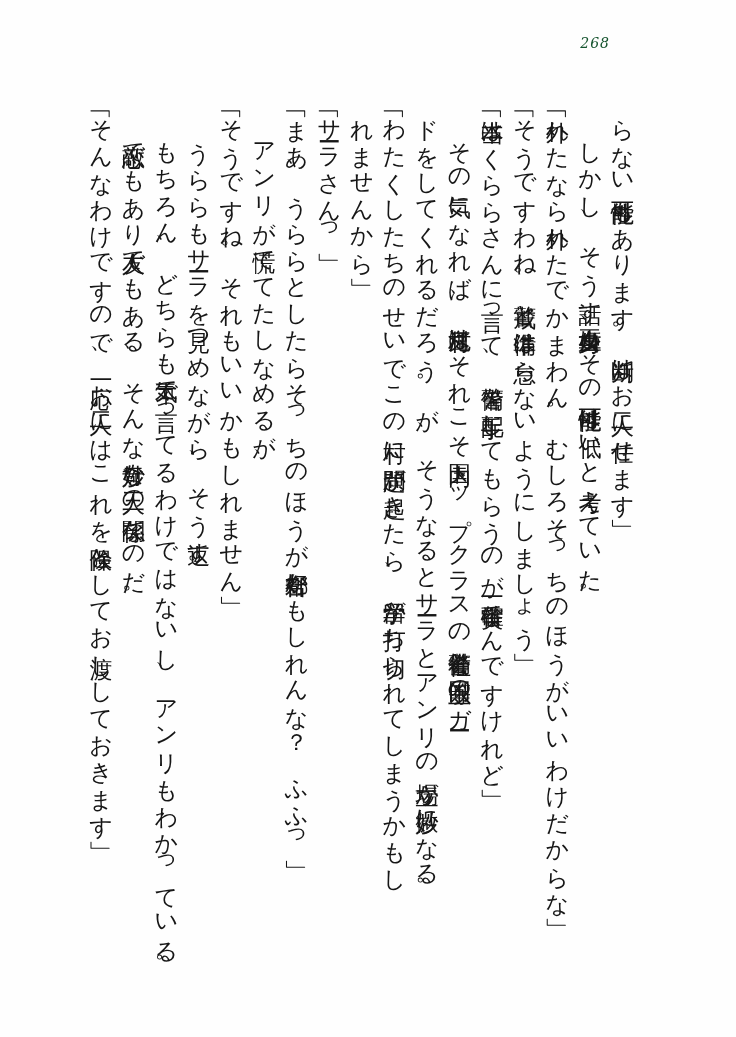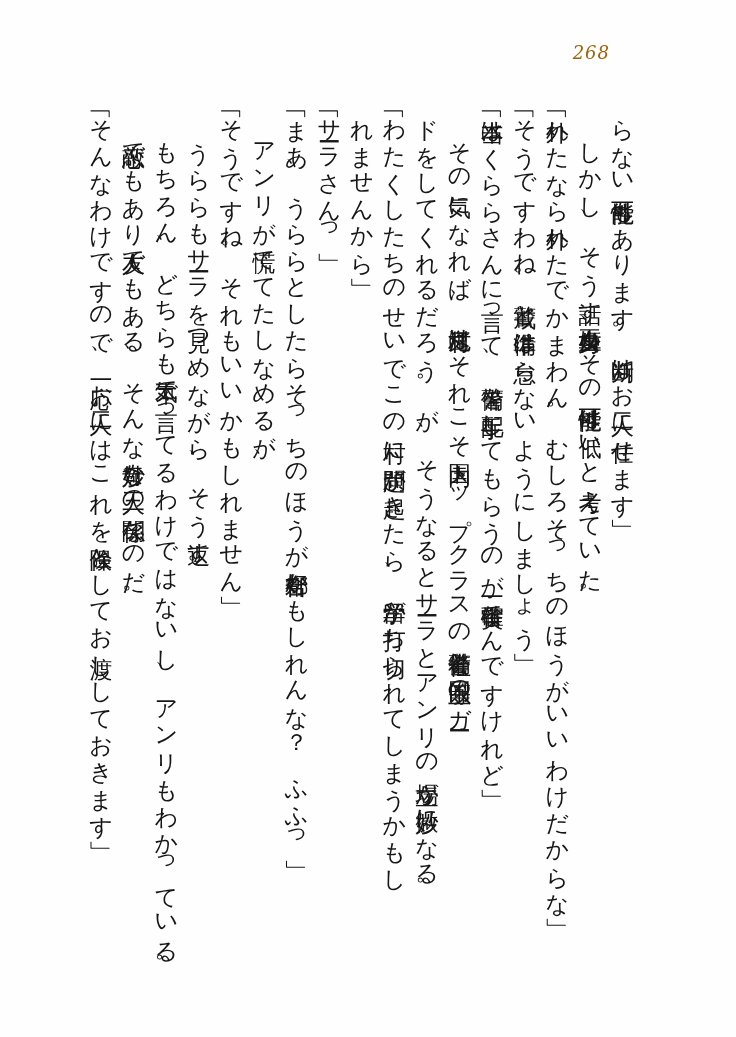--- a/index.html
+++ b/index.html
@@ -11,26 +11,26 @@
     position: relative;
     width: 736px;
     height: 1037px;
     background: #fefefe;
     overflow: hidden;
     font-family: "DejaVu Serif", "Liberation Serif", serif;
     color: #1c1c1c;
   }
   .page-number {
     position: absolute;
-    top: 42px;
+    top: 35px;
     right: 126px;
-    font-size: 18px;
+    font-size: 14px;
     font-style: italic;
     letter-spacing: 1px;
-    color: #a16207;
+    color: #14532d;
   }
   .text-block {
     position: absolute;
     top: 103px;
     right: 97px;
     height: 902px;
     writing-mode: vertical-rl;
     text-orientation: mixed;
     font-size: 23px;
     letter-spacing: 0.5px;

